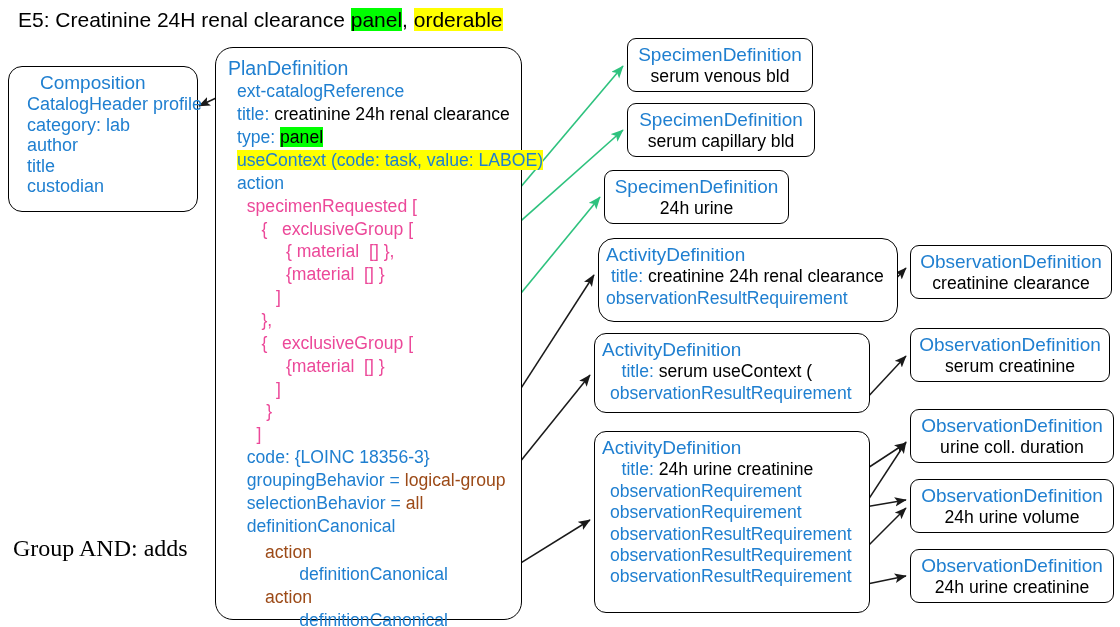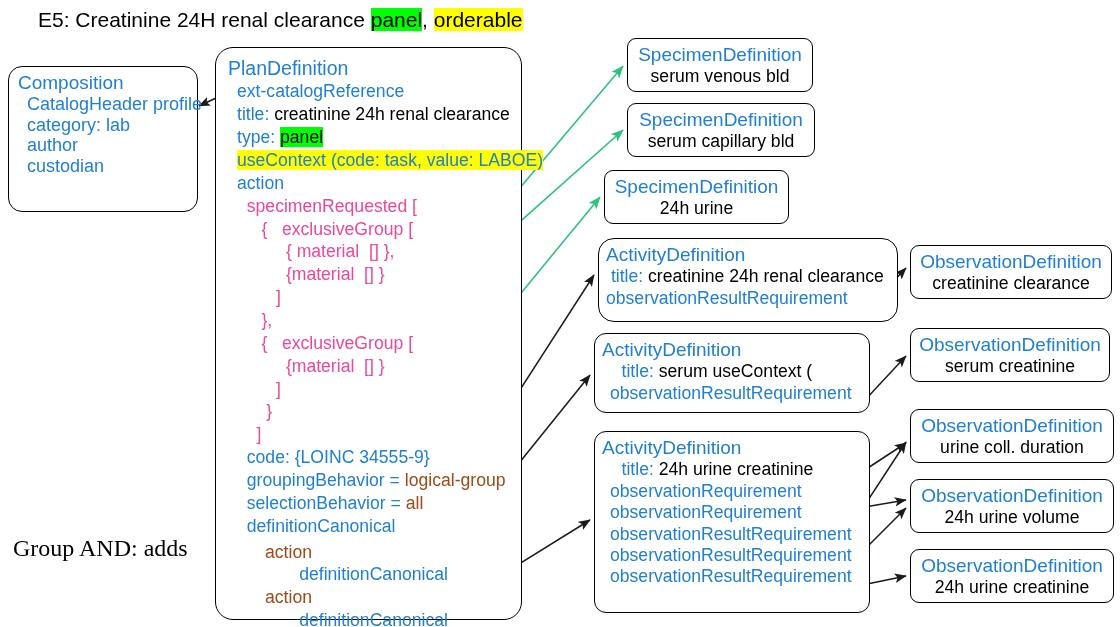--- a/index.html
+++ b/index.html
@@ -47,21 +47,21 @@
     line-height: 1.0;
     font-size: 17.5px;
   }
   
   #composition-box {
     left: 8px; top: 66px; width: 190px; height: 146px;
     border-radius: 14px;
   }
   #composition-box .ln { display: block; }
   #composition-box .inner { padding: 6px 0 0 9px; }
-  #composition-box .hdr { font-size: 19px; margin-bottom: 3px; }
+  #composition-box .hdr { font-size: 19px; margin-bottom: 3px; margin-left: 22px; }
   #composition-box .itm { font-size: 18px; padding-left: 9px; margin-bottom: 2.5px; }
 
   
   #plandef-box {
     left: 215px; top: 47px; width: 307px; height: 573px;
     border-radius: 18px;
   }
   #plandef-box .inner { padding: 8px 0 0 12px; }
   #plandef-box .row { display: block; white-space: pre; line-height: 1.30; font-size: 17.6px; }
   #plandef-box .hdr { font-size: 19.5px; line-height: 1.25; }
@@ -98,21 +98,21 @@
     line-height: 1.30;
     font-family: Liberation Serif, serif;
   }
   #group-note span { display: block; white-space: pre; }
 </style>
 </head>
 <body>
 
 <div id="canvas">
 
-  <div class="title" id="page-title" style="left:18px; top:8px;margin-left:20px;"><span>E5: Creatinine 24H renal clearance </span><span class="hl-green">panel</span><span>, </span><span class="hl-yellow">orderable</span></div>
+  <div class="title" id="page-title" style="left:18px; top:8px;"><span>E5: Creatinine 24H renal clearance </span><span class="hl-green">panel</span><span>, </span><span class="hl-yellow">orderable</span></div>
 
   <svg id="arrows" viewBox="0 0 1120 627">
     <defs>
       <marker id="ahead-green" markerWidth="9" markerHeight="9" refX="7.5" refY="3.2" orient="auto" markerUnits="strokeWidth">
         <path d="M0,0 L8,3.2 L0,6.4 L1.8,3.2 z" fill="#2ec27e"></path>
       </marker>
       <marker id="ahead-black" markerWidth="9" markerHeight="9" refX="7.5" refY="3.2" orient="auto" markerUnits="strokeWidth">
         <path d="M0,0 L8,3.2 L0,6.4 L1.8,3.2 z" fill="#1a1a1a"></path>
       </marker>
     </defs>
@@ -143,20 +143,21 @@
 
     <path d="M 247 533 C 237 533, 240 533, 239 540 L 239 558 C 239 564, 234 565, 231 565.5 C 234 566, 239 567, 239 573 L 239 591 C 240 598, 237 598, 247 598" fill="none" stroke="#9c4a17" stroke-width="1.8"></path>
   </svg>
 
   <div class="box" id="composition-box">
     <div class="inner">
       <div class="ln hdr blue">Composition</div>
       <div class="ln itm blue">CatalogHeader profile</div>
       <div class="ln itm blue">category: lab</div>
       <div class="ln itm blue">author</div>
+      <div class="ln itm blue">title</div>
       <div class="ln itm blue">custodian</div>
     </div>
   </div>
 
   <div class="box" id="plandef-box">
     <div class="inner">
       <div class="row hdr blue">PlanDefinition</div>
       <div class="row blue" style="padding-left:9px">ext-catalogReference</div>
       <div class="row" style="padding-left:9px"><span class="blue">title:</span><span class="black"> creatinine 24h renal clearance</span></div>
       <div class="row" style="padding-left:9px"><span class="blue">type:</span><span class="black">&nbsp;</span><span class="hl-green black">panel</span></div>
@@ -168,21 +169,21 @@
       <div class="row green" style="padding-left:9px">          { material  [] },</div>
       <div class="row green" style="padding-left:9px">          {material  [] }</div>
       <div class="row green" style="padding-left:9px">        ]</div>
       <div class="row green" style="padding-left:9px">     },</div>
       <div class="row green" style="padding-left:9px">     {   exclusiveGroup [</div>
       <div class="row green" style="padding-left:9px">          {material  [] }</div>
       <div class="row green" style="padding-left:9px">        ]</div>
       <div class="row green" style="padding-left:9px">      }</div>
       <div class="row green" style="padding-left:9px">    ]</div>
 
-      <div class="row blue" style="padding-left:9px">  code: {LOINC 34555-9}</div>
+      <div class="row blue" style="padding-left:9px">  code: {LOINC 18356-3}</div>
       <div class="row" style="padding-left:9px"><span class="blue">  groupingBehavior = </span><span class="brown">logical-group</span></div>
       <div class="row" style="padding-left:9px"><span class="blue">  selectionBehavior = </span><span class="brown">all</span></div>
       <div class="row blue" style="padding-left:9px">  definitionCanonical</div>
 
       <div class="row brown" style="padding-left:37px; margin-top:3px">action</div>
       <div class="row blue" style="padding-left:37px">       definitionCanonical</div>
       <div class="row brown" style="padding-left:37px">action</div>
       <div class="row blue" style="padding-left:37px">       definitionCanonical</div>
     </div>
   </div>

